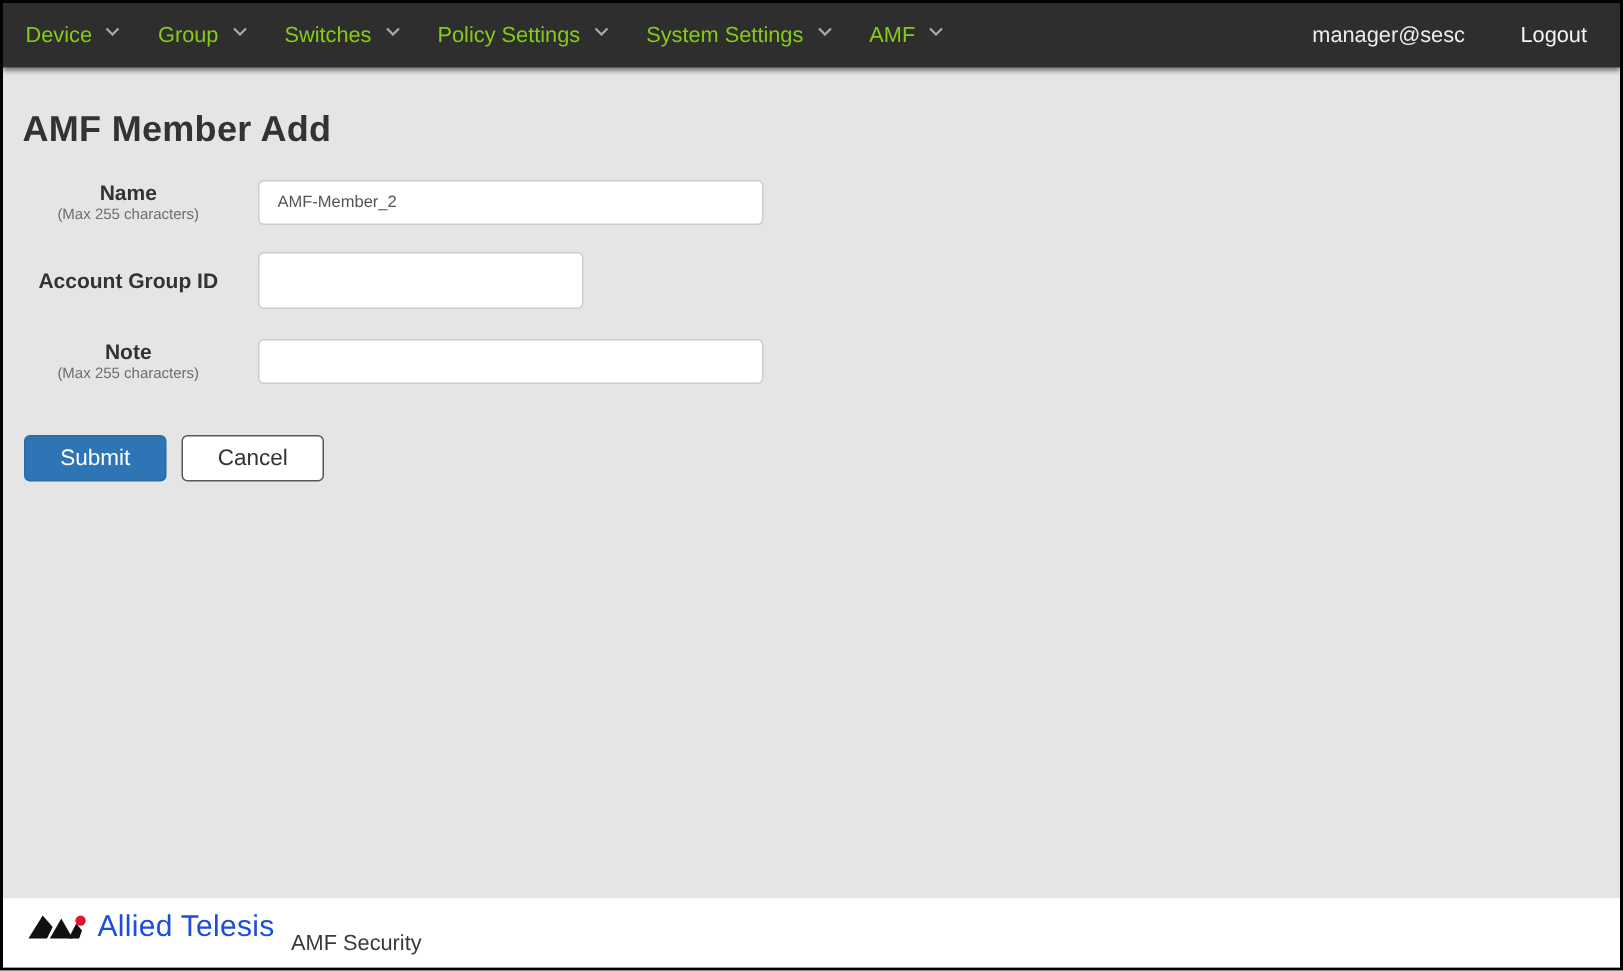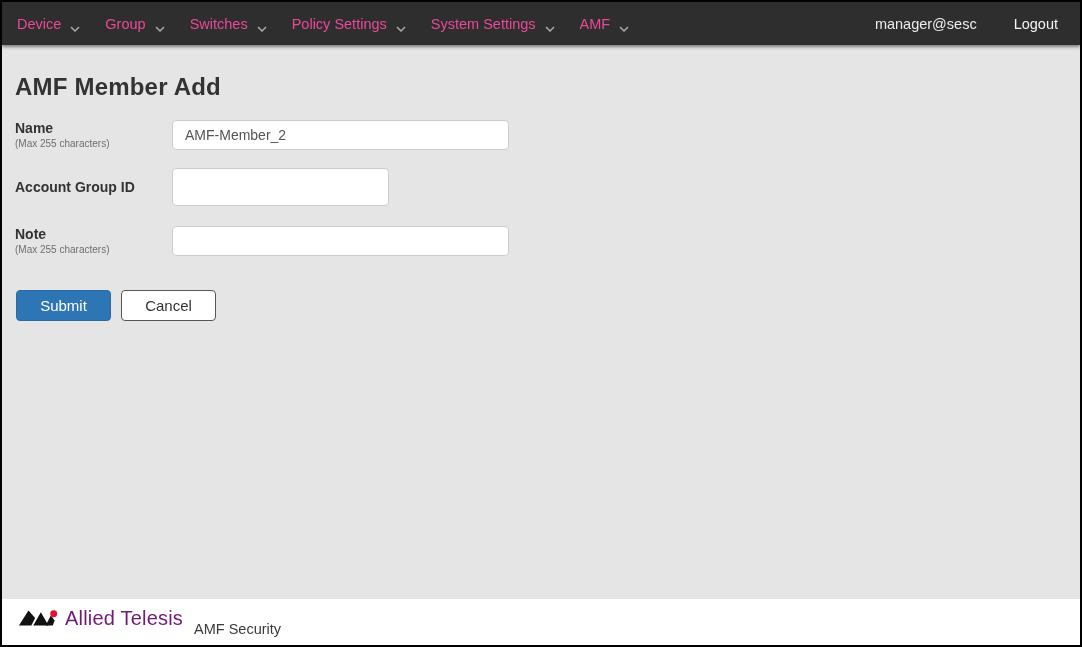--- a/index.html
+++ b/index.html
@@ -18,44 +18,44 @@
   .topnav {
     height:43px; flex-shrink:0;
     background:#2e2e2e;
     display:flex; align-items:center;
     padding:0 22px 0 13px;
     box-shadow:0 2px 3px rgba(0,0,0,.45);
     position:relative; z-index:5;
   }
   .nav-items { display:flex; align-items:center; }
   .nav-item {
-    display:flex; align-items:flex-end; gap:9px;
-    color:#ec4899; font-size:14.5px;
+    display:flex; align-items:flex-start; gap:9px;
+    color:#84cc16; font-size:14.5px;
     margin-right:17px; padding:4px 6px 4px 2px;
     cursor:pointer; white-space:nowrap; text-decoration:none;
   }
   .chev { display:inline-flex; align-items:center; margin-top:2px; }
   .nav-spacer { flex:1; }
   .nav-user { color:#ececec; font-size:14.5px; margin-right:37px; }
   .nav-logout { color:#f3f3f3; font-size:14.5px; cursor:pointer; text-decoration:none; }
 
   
   .main { flex:1; padding:28px 0 0 13px; background:#e5e5e5; }
   .page-title { margin:0; font-size:24px; font-weight:600; color:#333; letter-spacing:.2px; }
 
   .form { margin-top:19px; }
   .form-row { display:flex; align-items:center; margin-bottom:18px; }
   .form-row.row-agid { margin-bottom:20px; }
-  .label-col { width:141px; text-align:left; flex-shrink:0; }
+  .label-col { width:141px; text-align:center; flex-shrink:0; }
   .field-label { font-size:14px; font-weight:700; color:#333; line-height:1.15; }
   .field-hint { font-size:10px; color:#6e6e6e; margin-top:2px; line-height:1.15; }
   .input {
     margin-left:16px;
     border:1px solid #ccc; border-radius:4px;
-    color:#555; font-size:14px; padding:0 12px;
+    color:#555; font-size:11px; padding:0 12px;
     font-family:inherit; outline:none; background:#fff;
   }
   .input-name, .input-note { width:337px; height:30px; }
   .input-agid { width:217px; height:38px; }
 
   .actions { margin-top:34px; margin-left:1px; display:flex; gap:10px; }
   .btn {
     height:31px; min-width:95px; border-radius:4px;
     font-size:15px; font-family:inherit; cursor:pointer; line-height:1;
   }
@@ -63,21 +63,21 @@
   .btn-cancel { background:#fff; color:#333; border:1px solid #575757; }
 
   
   .footer {
     flex-shrink:0;
     display:flex; align-items:center; justify-content:space-between;
     padding:0 9px 8px 16px; background:#fff;
   }
   .footer-left { display:flex; align-items:center; }
   .logo { display:inline-flex; align-items:center; }
-  .brand-text { font-size:20px; color:#701a75; margin-left:7px; letter-spacing:.2px; }
+  .brand-text { font-size:20px; color:#1d4ed8; margin-left:7px; letter-spacing:.2px; }
   .product-name { font-size:14.5px; color:#3a3a3a; margin-left:11px; margin-top:22px; }
   .footer-right { display:flex; align-items:center; font-size:14px; white-space:nowrap; }
   .about-link { color:#1155cc; text-decoration:underline; margin-right:10px; cursor:pointer; }
   .copyright { color:#3a3a3a; }
 </style>
 </head>
 <body>
 
 <div class="window">
 

